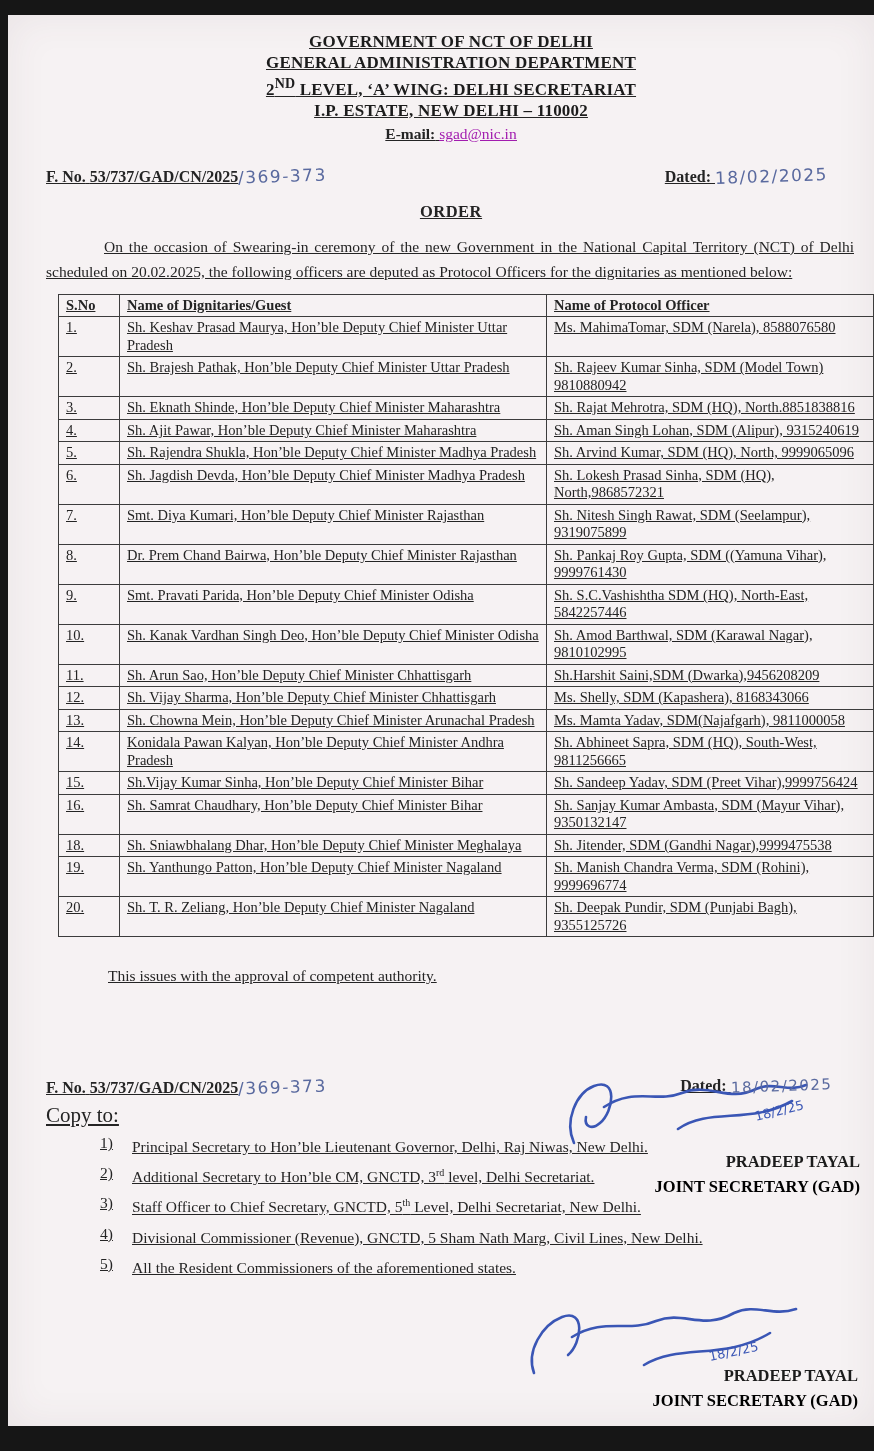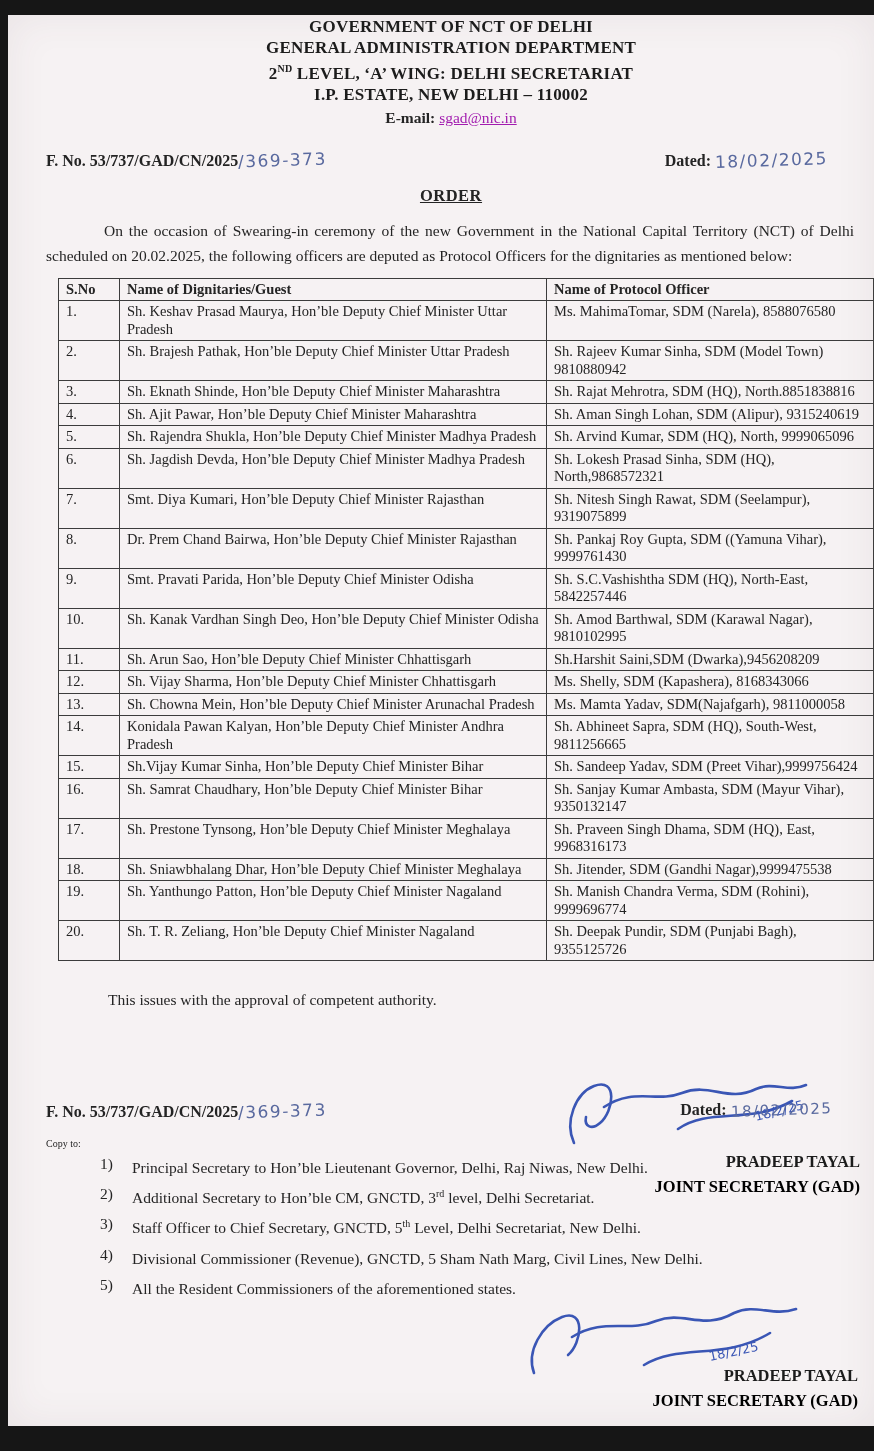--- a/index.html
+++ b/index.html
@@ -2,27 +2,27 @@
 <html><head>
 <meta charset="utf-8">
 <style>
   html,body{margin:0;padding:0;}
   body{
     width:874px;height:1451px;background:#161616;overflow:hidden;
     font-family:"Liberation Serif","DejaVu Serif",serif;color:#242424;
   }
   .page{
     position:relative;margin:15px 0 25px 8px;width:866px;height:1411px;
-    background:#f6f2f3;box-sizing:border-box;padding:1px 18px 0 38px;
-    box-shadow:inset 0 0 40px rgba(90,70,80,0.08);overflow:hidden;
+    background:#f6f2f3;box-sizing:border-box;padding:16px 18px 0 38px;
+    box-shadow:inset 0 0 40px rgba(90,70,80,0.08);overflow:hidden;text-decoration:underline;
   }
   
   .letterhead{text-align:center;line-height:21px;}
   .letterhead .l{font-weight:bold;font-size:17px;color:#1c1c1c;letter-spacing:.2px;}
-  .letterhead sup{font-size:10px;}
+  .letterhead sup{font-size:14px;}
   .emailline{font-size:15.5px;margin-top:2px;}
   .emailline .lbl{font-weight:bold;}
   .emailline .val{text-decoration:underline;color:#a21caf;margin-top:19px;}
   
   .refrow{display:flex;justify-content:space-between;align-items:flex-start;margin-top:22px;}
   .refrow .left,.refrow .right{font-weight:bold;font-size:16px;}
   .refrow .right{margin-right:28px;}
   .hand{
     font-family:"DejaVu Sans",sans-serif;font-weight:400;color:#5a6a9f;
     font-size:17px;letter-spacing:1.5px;display:inline-block;transform:rotate(-2deg);
@@ -51,21 +51,21 @@
   
   .approval{font-size:15.5px;margin:30px 0 0 62px;}
   .signatory-top{position:absolute;top:1062px;right:14px;text-align:right;width:340px;}
   .sig-svg{display:block;margin-left:auto;}
   .sig-name{font-weight:bold;font-size:16.5px;line-height:25px;color:#1c1c1c;}
   .sig-desig{font-weight:bold;font-size:16.5px;line-height:25px;color:#000000;}
   .footer-ref{display:flex;justify-content:space-between;margin-top:92px;}
   .footer-ref .left,.footer-ref .right{font-weight:bold;font-size:16px;}
   .footer-ref .right{margin-right:24px;}
   
-  .copyto-label{font-size:10px;margin-top:17px;}
+  .copyto-label{font-size:21px;margin-top:6px;}
   .copy-list{margin:2px 0 0 54px;padding:0;list-style:none;}
   .copy-list li{display:flex;gap:12px;font-size:15.5px;line-height:26px;}
   .copy-list .num{min-width:20px;}
   .copy-list sup{font-size:10px;}
   .signatory-bottom{position:absolute;top:1348px;right:16px;text-align:right;width:360px;}
   .sigsvg-b{position:absolute;top:1288px;right:60px;}
 </style>
 </head>
 <body>
 
@@ -177,25 +177,20 @@
         </tr>
         <tr>
           <td class="col-sno">15.</td>
           <td class="col-guest">Sh.Vijay Kumar Sinha, Hon’ble Deputy Chief Minister Bihar</td>
           <td class="col-officer">Sh. Sandeep Yadav, SDM (Preet Vihar),9999756424</td>
         </tr>
         <tr>
           <td class="col-sno">16.</td>
           <td class="col-guest">Sh. Samrat Chaudhary, Hon’ble Deputy Chief Minister Bihar</td>
           <td class="col-officer">Sh. Sanjay Kumar Ambasta, SDM (Mayur Vihar), 9350132147</td>
-        </tr>
-        <tr>
-          <td class="col-sno">17.</td>
-          <td class="col-guest">Sh. Prestone Tynsong, Hon’ble Deputy Chief Minister Meghalaya</td>
-          <td class="col-officer">Sh. Praveen Singh Dhama, SDM (HQ), East, 9968316173</td>
         </tr>
         <tr>
           <td class="col-sno">18.</td>
           <td class="col-guest">Sh. Sniawbhalang Dhar, Hon’ble Deputy Chief Minister Meghalaya</td>
           <td class="col-officer">Sh. Jitender, SDM (Gandhi Nagar),9999475538</td>
         </tr>
         <tr>
           <td class="col-sno">19.</td>
           <td class="col-guest">Sh. Yanthungo Patton, Hon’ble Deputy Chief Minister Nagaland</td>
           <td class="col-officer">Sh. Manish Chandra Verma, SDM (Rohini), 9999696774</td>

